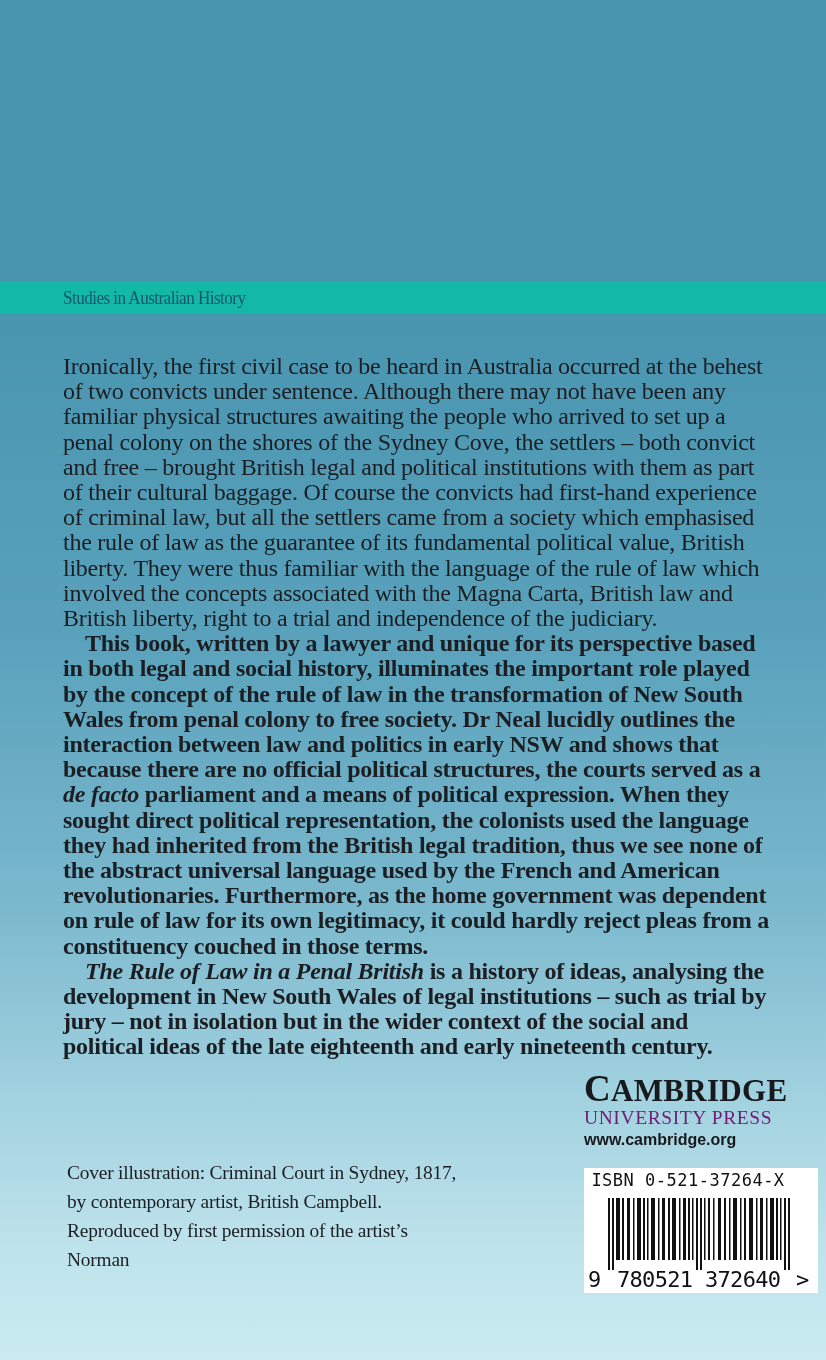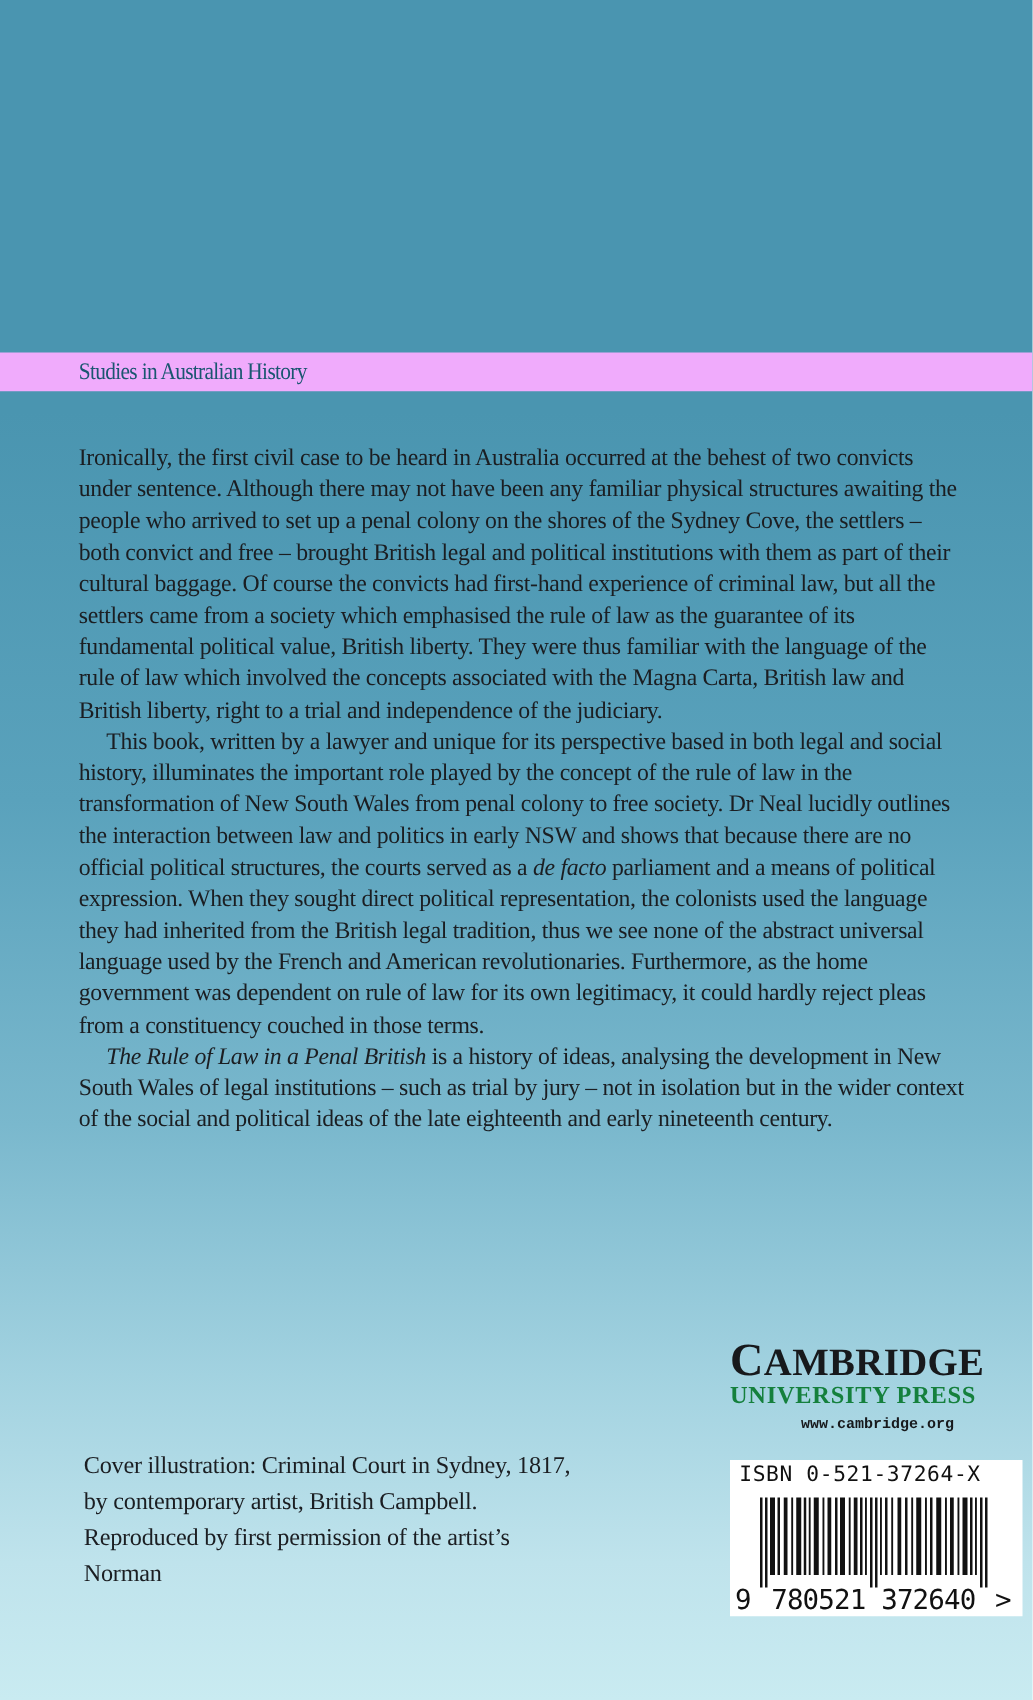--- a/index.html
+++ b/index.html
@@ -6,52 +6,52 @@
   body {
     width: 826px; height: 1360px; position: relative; overflow: hidden;
     background: linear-gradient(to bottom,
       #4a95b0 0px, #4a95b0 330px, #5aa2bc 640px, #7ab8cd 900px,
       #a2d2e0 1100px, #bfe3ec 1250px, #c9ebf1 1360px);
     font-family: "Liberation Serif", "DejaVu Serif", serif;
     color: #1b1e22;
   }
   .series-band {
     position: absolute; left: 0; top: 282px; width: 826px; height: 31px;
-    background: #f0abfc;
+    background: #14b8a6;
   }
   .series-title {
     position: absolute; left: 63px; top: 5px;
     font-size: 19px; color: #1a5670; letter-spacing: -0.6px;
     transform: scaleX(0.9); transform-origin: left center;
     white-space: nowrap;
   }
   .blurb {
     position: absolute; left: 63px; top: 354px; width: 710px;
-    font-size: 19px; line-height: 25.2px; letter-spacing: -0.25px;
+    font-size: 24px; line-height: 25.2px; letter-spacing: -0.25px;
   }
   .blurb p { margin: 0; text-align: left; }
-  .blurb p.indent { text-indent: 22px; }
+  .blurb p.indent { text-indent: 22px; font-weight: bold; }
   .blurb em { font-style: italic; }
   .publisher {
     position: absolute; left: 584px; top: 1073px; width: 236px;
   }
   .pub-name {
     font-family: "Liberation Serif", serif; font-weight: bold;
     font-size: 31px; line-height: 32px; letter-spacing: 0.3px; color: #17191c;
     white-space: nowrap;
   }
   .pub-name .cap { font-size: 37px; }
   .pub-sub {
-    font-family: "Liberation Serif", serif; font-weight: bold;
-    font-size: 19.5px; line-height: 22px; letter-spacing: 0.6px; color: #15803d;
+    font-family: "Liberation Serif", serif; font-weight: normal;
+    font-size: 19.5px; line-height: 22px; letter-spacing: 0.6px; color: #701a75;
     white-space: nowrap;
   }
   .pub-url {
-    font-family: Liberation Mono, monospace; font-weight: bold;
-    font-size: 12px; line-height: 22px; color: #17191c; white-space: nowrap; text-align: center;
+    font-family: Liberation Sans, sans-serif; font-weight: bold;
+    font-size: 16px; line-height: 22px; color: #17191c; white-space: nowrap;
   }
   .credit {
     position: absolute; left: 63px; top: 1156px; width: 480px;
     font-size: 19.4px; line-height: 25px; letter-spacing: -0.2px;
   }
   .credit p { margin: 4px; }
   .barcode-box {
     position: absolute; left: 584px; top: 1168px; width: 234px; height: 125px;
     background: #ffffff;
   }

